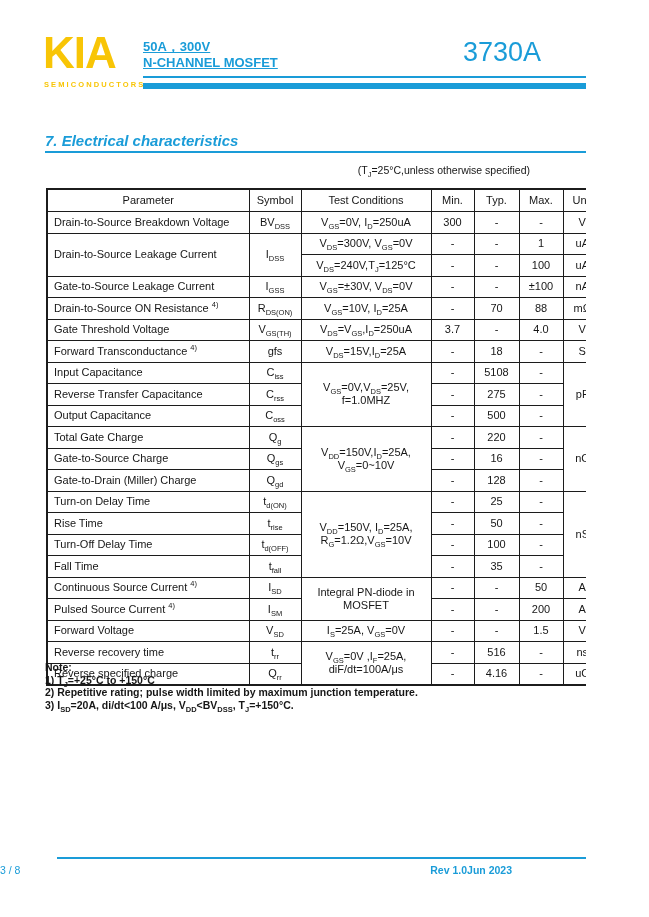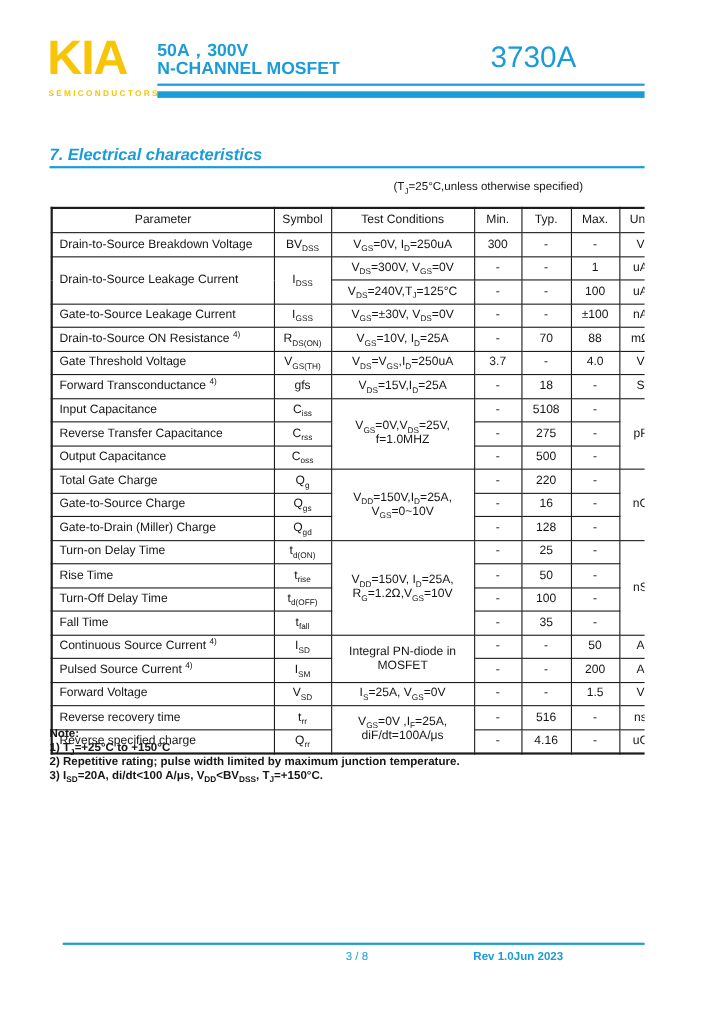--- a/index.html
+++ b/index.html
@@ -11,22 +11,22 @@
   .page{
     position:relative;width:586px;height:917px;background:#ffffff;
     font-family:"Liberation Sans",sans-serif;color:#161616;overflow:hidden;
   }
   
   .logo{position:absolute;left:43px;top:31px;font-size:44px;font-weight:bold;
         color:var(--brand-yellow);letter-spacing:-1px;line-height:1;}
   .logo-sub{position:absolute;left:44px;top:80px;font-size:7.5px;font-weight:bold;
         color:var(--brand-yellow);letter-spacing:2.1px;}
   .spec-lines{position:absolute;left:143px;top:39px;color:var(--brand-blue);
-        font-size:16px;font-weight:bold;line-height:16px;}
-  .part-number{position:absolute;right:62px;top:38px;color:var(--brand-blue);
+        font-size:13px;font-weight:bold;line-height:16px;text-decoration:underline;}
+  .part-number{position:absolute;right:45px;top:38px;color:var(--brand-blue);
         font-size:27px;line-height:1.1;}
   .thin-rule{position:absolute;left:143px;top:76px;width:450px;height:2px;background:var(--brand-blue);}
   .thick-rule{position:absolute;left:143px;top:83px;width:452px;height:6px;background:var(--brand-blue);}
   
   .section-title{position:absolute;left:45px;top:132px;font-size:15px;font-weight:bold;color:var(--brand-blue);font-style:italic;}
   .section-underline{position:absolute;left:45px;top:151px;width:548px;height:2px;background:var(--brand-blue);}
   .cond-note{position:absolute;right:56px;top:164px;font-size:10.5px;color:#161616;}
   
   table.spec{position:absolute;left:46px;top:188px;width:555px;border-collapse:collapse;
         table-layout:fixed;border:2px solid var(--line-color);}
@@ -34,21 +34,21 @@
         padding:0 2px;line-height:1.18;overflow:hidden;font-weight:normal;color:#161616;}
   .spec th{height:21px;}
   .spec td{height:20.5px;}
   .spec td.left{text-align:left;padding-left:6px;}
   sub{font-size:7.5px;line-height:0;}
   sup{font-size:7.5px;line-height:0;}
   
   .notes{position:absolute;left:45px;top:661px;font-size:10.5px;line-height:12.7px;color:#161616;font-weight:bold;}
   
   .footer-rule{position:absolute;left:57px;top:857px;width:541px;height:1.5px;background:var(--brand-blue);}
-  .footer-page{position:absolute;left:0;top:864px;width:649px;text-align:center;
+  .footer-page{position:absolute;left:0;top:864px;width:649px;
         font-size:10.5px;color:var(--brand-blue);}
   .footer-rev{position:absolute;right:74px;top:864px;font-size:10.5px;font-weight:bold;
         color:var(--brand-blue);display:flex;gap:0;}
 </style>
 </head>
 <body>
 
 <div class="page">
 
   <div class="logo">KIA</div>

